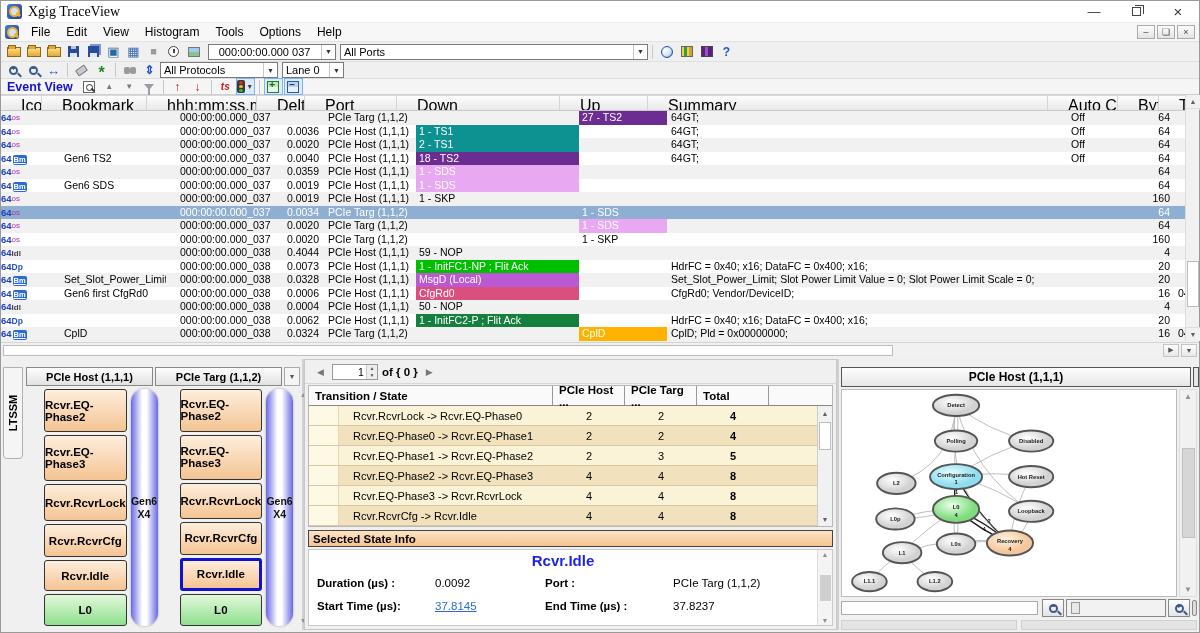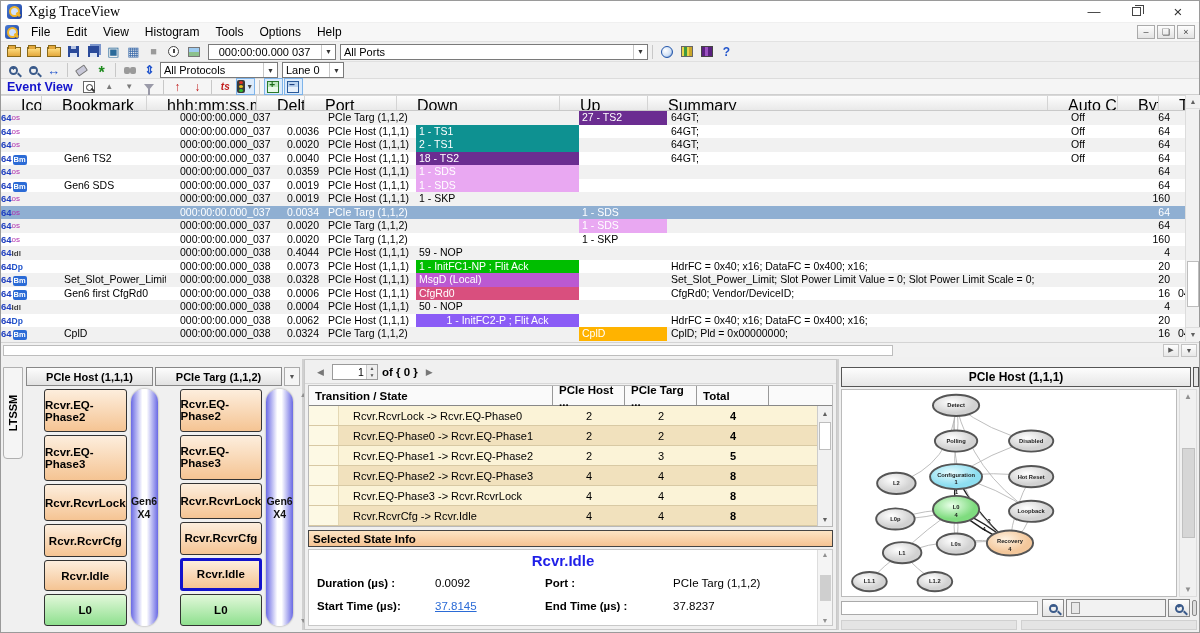--- a/index.html
+++ b/index.html
@@ -132,21 +132,21 @@
   .cell-auto { padding-left:4px; }
   .cell-bytes { text-align:right; padding-right:3px; }
   .cell-tag { padding-left:5px; }
   .chip { display:block; height:13.5px; padding:0 3px; color:#fff; }
   .plaincell { padding-left:3px; }
   .num64 { color:#1f3fbf; font-weight:bold; font-size:9.5px; }
   .sfx-os { color:#b030b0; font-size:8px; vertical-align:top; }
   .sfx-Idl { color:#444; font-size:8px; font-weight:bold;margin-top:32px; }
   .sfx-Dp { color:#2255cc; font-size:8.5px; font-weight:bold; }
   .sfx-Bm { display:inline-block; background:#2b6bd6; color:#fff; font-size:7.5px; font-weight:bold;
-    padding:0 1px; border-radius:2px; line-height:10px; margin-left:1px; }
+    padding:0 1px; border-radius:2px; line-height:10px; margin-left:1px;text-decoration:underline; }
 
   
   .vscroll { position:absolute; top:94px; right:0; width:14px; height:246px; background:#f1f1f1;
     border-left:1px solid #dcdcdc; }
   .sarrow { width:14px; height:14px; display:flex; align-items:center; justify-content:center;
     font-size:7px; color:#606060; background:#f1f1f1; }
   .vthumb { position:absolute; left:1px; width:12px; background:#fff; border:1px solid #bdbdbd; }
   .hscroll { position:absolute; top:341px; left:0; right:0; height:15px; background:#f1f1f1;
     border-top:1px solid #d4d4d4; display:flex; align-items:center; }
   .hthumb { margin-left:2px; width:890px; height:11px; background:#fff; border:1px solid #bdbdbd; }
@@ -677,21 +677,21 @@
         <div class="c-tag cell-tag"></div>
         <div class="c-qu"></div>
       </div>
       <div class="trow">
         <div class="c-icon"><span class="num64">64</span><span class="sfx-Dp">Dp</span></div>
         <div class="c-bm cell-bm"></div>
         <div class="c-time cell-time">000:00:00.000_038</div>
         <div class="c-delta cell-delta">0.0062</div>
         <div class="c-port cell-port">PCIe Host (1,1,1)</div>
         <div class="c-down">
-          <span class="chip" style="background: #8b5cf6; text-align: center;">1 - InitFC2-P ; Flit Ack</span>
+          <span class="chip" style="background: #15803d;">1 - InitFC2-P ; Flit Ack</span>
         </div>
         <div class="c-up"></div>
         <div class="c-sum cell-sum">HdrFC = 0x40; x16; DataFC = 0x400; x16;</div>
         <div class="c-auto cell-auto"></div>
         <div class="c-bytes cell-bytes">20</div>
         <div class="c-tag cell-tag"></div>
         <div class="c-qu"></div>
       </div>
       <div class="trow">
         <div class="c-icon"><span class="num64">64</span><span class="sfx-Bm">Bm</span></div>

